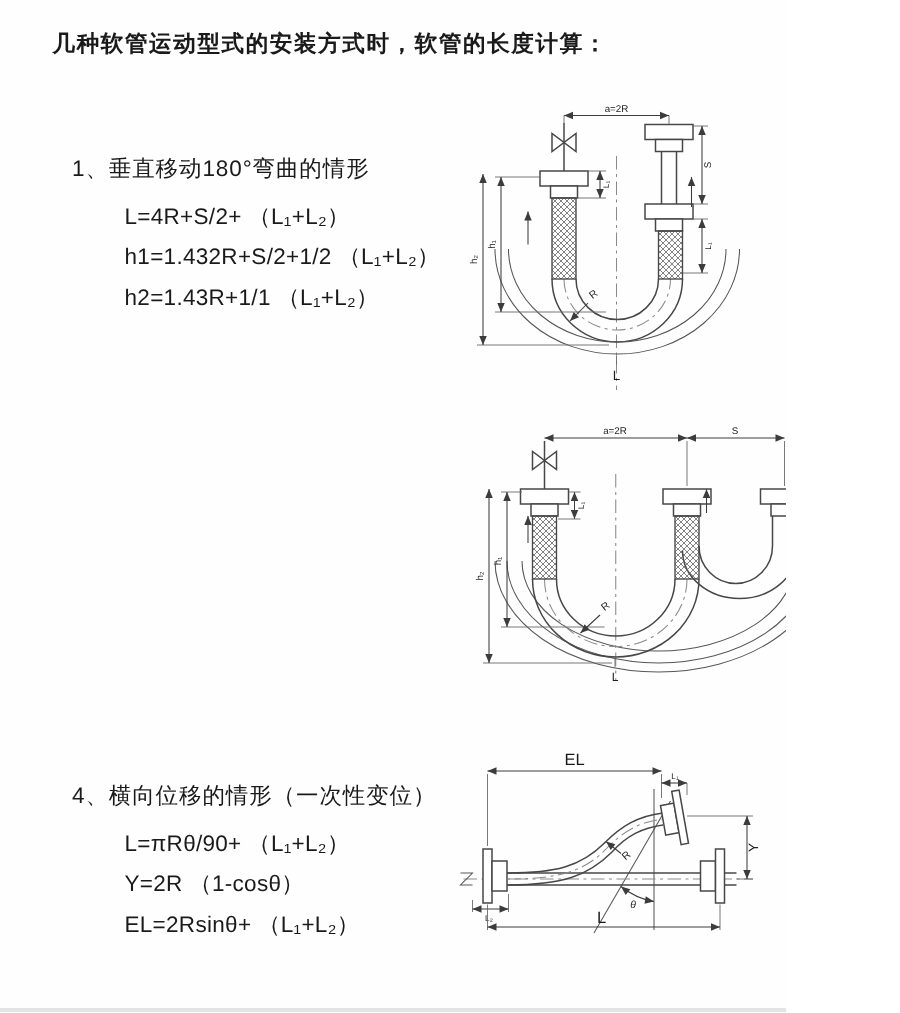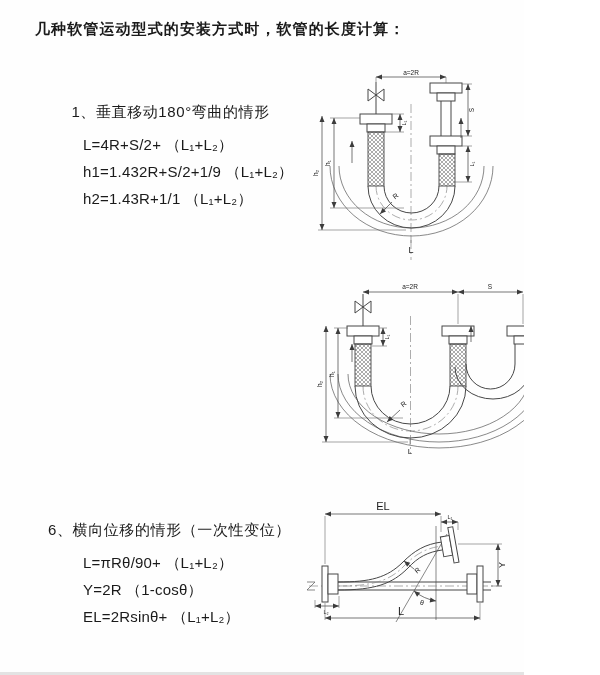--- a/index.html
+++ b/index.html
@@ -1,20 +1,20 @@
 <!DOCTYPE html>
 <html><head>
 <meta charset="utf-8">
 <style>
   html,body{margin:0;padding:0;background:#ffffff;}
   .page{position:relative;width:524px;height:675px;background:#fefefe;overflow:hidden;
         font-family:"Liberation Sans","DejaVu Sans",sans-serif;color:#1a1a1a;}
   .title{position:absolute;left:35px;top:20px;font-size:15px;font-weight:600;letter-spacing:1.1px;}
   .section{position:absolute;}
-  .heading{font-size:15px;font-weight:500;letter-spacing:0.6px;margin:0 0 9px 0;text-align:center;}
+  .heading{font-size:15px;font-weight:500;letter-spacing:0.6px;margin:0 0 9px 0;}
   .formula{font-size:15px;margin-left:35px;line-height:27px;letter-spacing:0.2px;white-space:pre;}
   .diagram{position:absolute;}
   svg{display:block;}
   .geo{fill:none;stroke:#474747;stroke-width:1;}
   .thin{fill:none;stroke:#565656;stroke-width:0.7;}
   .cl{fill:none;stroke:#8a8a8a;stroke-width:0.7;stroke-dasharray:9 3 2 3;}
   .dim{fill:none;stroke:#3c3c3c;stroke-width:0.7;}
   .ext{fill:none;stroke:#6a6a6a;stroke-width:0.6;}
   .flg{fill:#ffffff;stroke:#474747;stroke-width:1;}
   .hat{stroke:#474747;stroke-width:0.9;}
@@ -25,21 +25,21 @@
 </head>
 <body>
 
 <div class="page">
 
   <div class="title">几种软管运动型式的安装方式时，软管的长度计算：</div>
 
   <div class="section" style="left:48px;top:103px;">
     <div class="heading">1、垂直移动180°弯曲的情形</div>
     <div class="formula">L=4R+S/2+ （L₁+L₂）</div>
-    <div class="formula">h1=1.432R+S/2+1/9 （L₁+L₂）</div>
+    <div class="formula">h1=1.432R+S/2+1/2 （L₁+L₂）</div>
     <div class="formula">h2=1.43R+1/1 （L₁+L₂）</div>
   </div>
 
   <div class="diagram" style="left:308px;top:68px;">
     <svg width="290" height="197" viewBox="0 0 290 197">
       <defs>
         <marker id="d1m" markerUnits="userSpaceOnUse" markerWidth="7" markerHeight="6" refX="6.5" refY="3" orient="auto-start-reverse" viewBox="0 0 7 6">
           <path d="M0.5,0.5 L6.5,3 L0.5,5.5 Z" fill="#3c3c3c"></path>
         </marker>
         <pattern id="d1h" patternUnits="userSpaceOnUse" width="4" height="4">
@@ -178,21 +178,21 @@
 
       <line class="dim" x1="92" y1="128" x2="79" y2="140" marker-end="url(#d2m)"></line>
       <text class="lbl" style="font-size:7px" transform="rotate(-38 97 124)" x="97" y="124">R</text>
 
       <line class="ext" x1="102" y1="157" x2="102" y2="163"></line>
       <text class="lbl" style="font-size:8px" x="102" y="172">L</text>
     </svg>
   </div>
 
   <div class="section" style="left:48px;top:521px;">
-    <div class="heading">6、横向位移的情形（一次性变位）</div>
+    <div class="heading">4、横向位移的情形（一次性变位）</div>
     <div class="formula">L=πRθ/90+ （L₁+L₂）</div>
     <div class="formula">Y=2R （1-cosθ）</div>
     <div class="formula">EL=2Rsinθ+ （L₁+L₂）</div>
   </div>
 
   <div class="diagram" style="left:295px;top:498px;text-align:right;">
     <svg width="300" height="152" viewBox="0 0 300 152">
       <defs>
         <marker id="d3m" markerUnits="userSpaceOnUse" markerWidth="7" markerHeight="6" refX="6.5" refY="3" orient="auto-start-reverse" viewBox="0 0 7 6">
           <path d="M0.5,0.5 L6.5,3 L0.5,5.5 Z" fill="#3c3c3c"></path>

